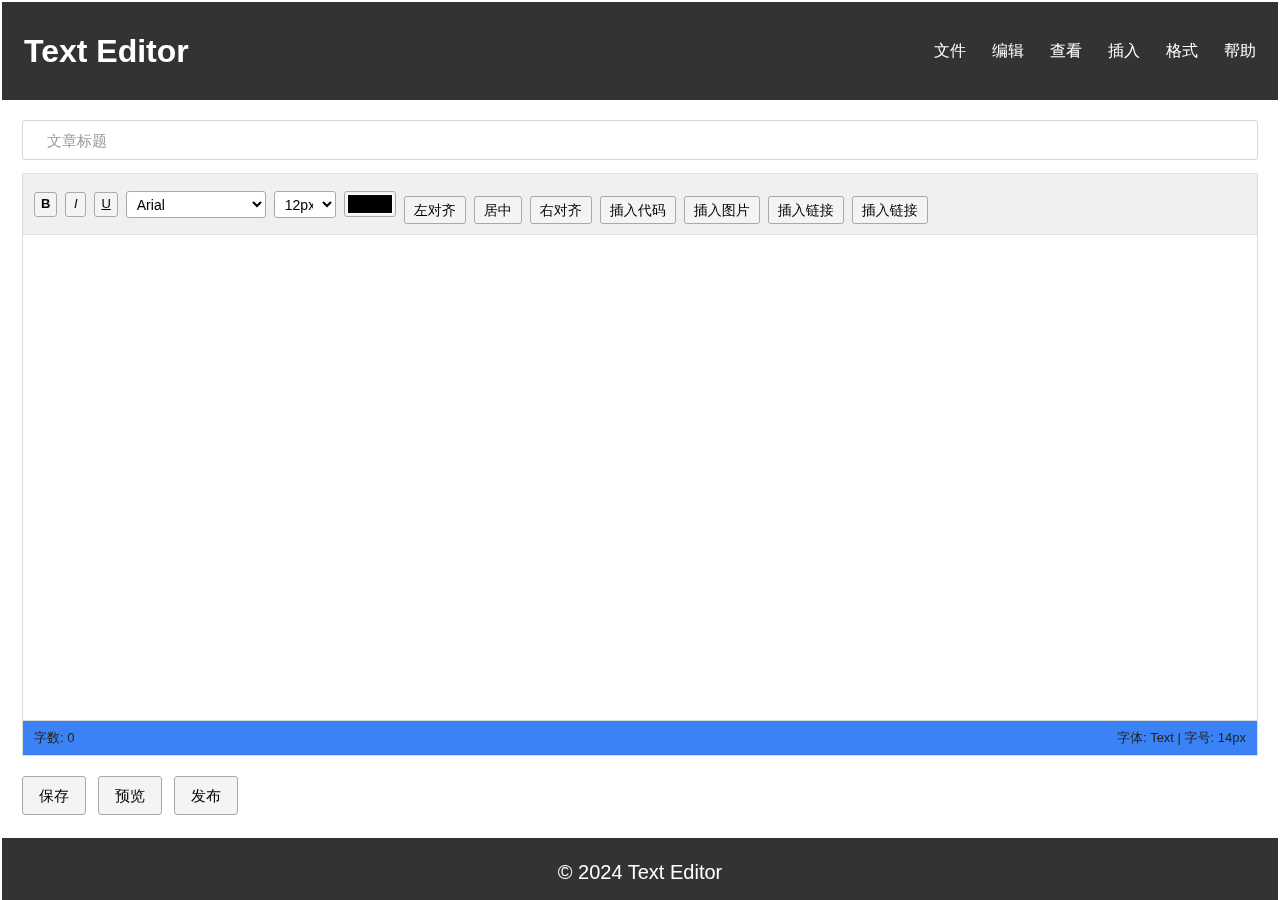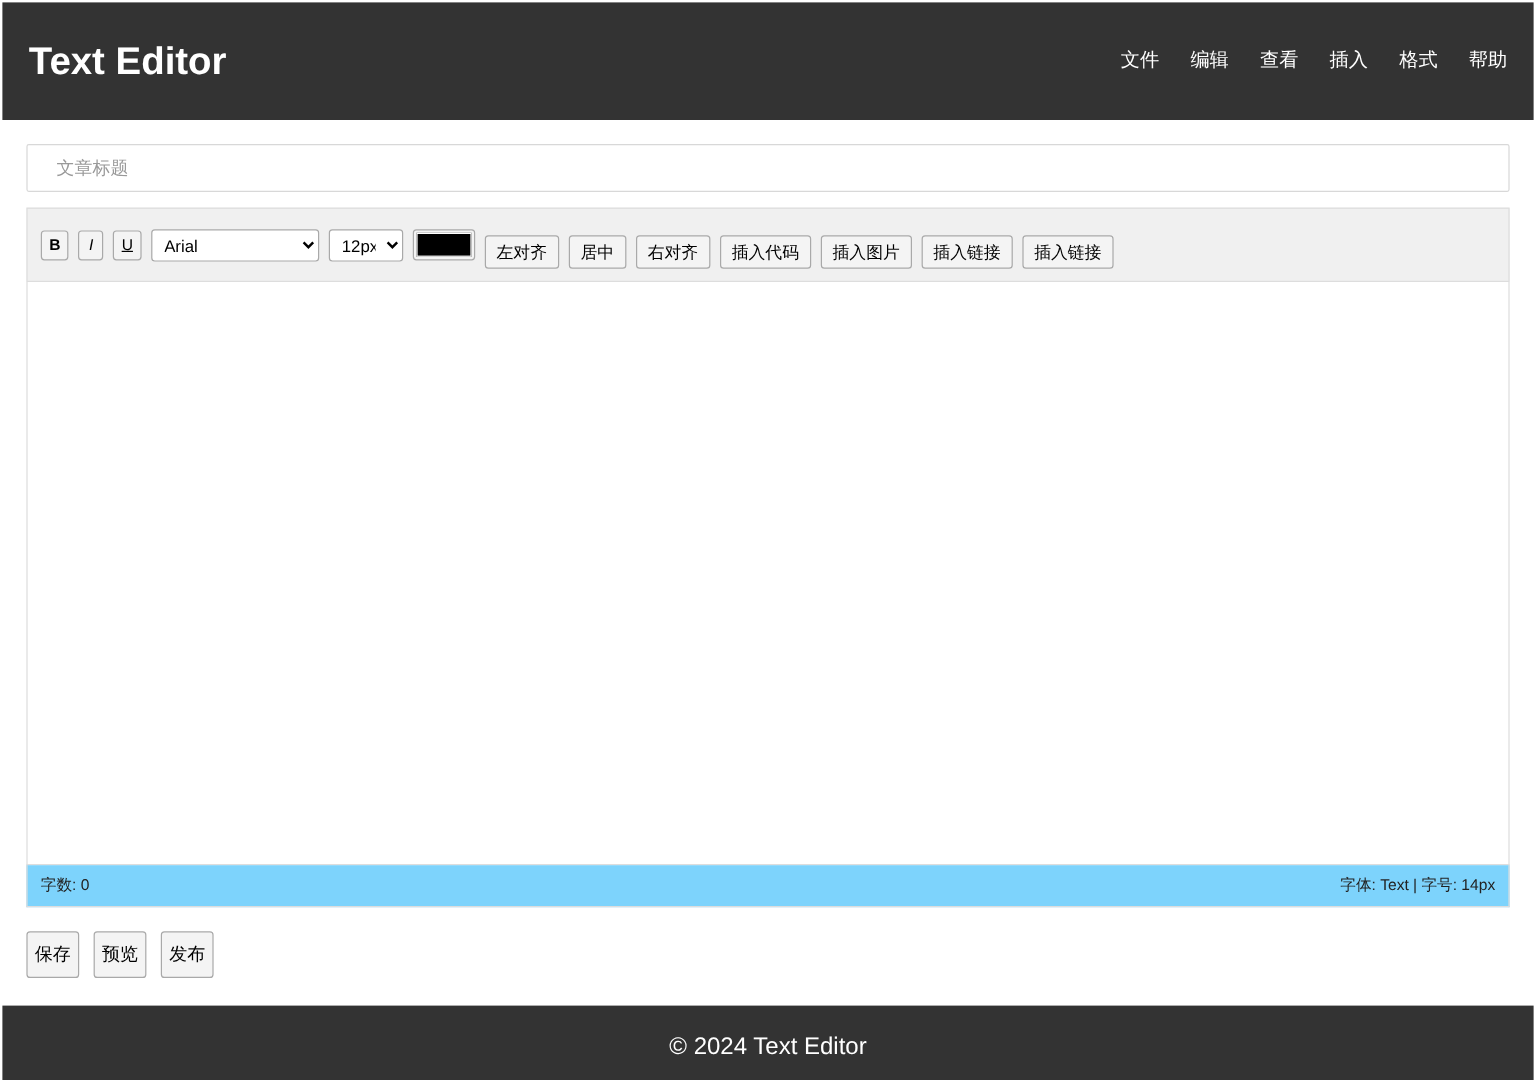--- a/index.html
+++ b/index.html
@@ -160,21 +160,21 @@
     font-size: 14px;
     color: #000000;
     overflow: auto;
     outline: none;
   }
 
   
   .status-bar {
     width: 100%;
     box-sizing: border-box;
-    background: #7dd3fc;
+    background: #3b82f6;
     border: 1px solid #dddddd;
     border-top: none;
     padding: 8px 11px;
     display: flex;
     align-items: center;
     justify-content: space-between;
     font-size: 13px;
     color: #222222;
   }
 
@@ -185,21 +185,21 @@
     gap: 12px;
     padding-bottom: 23px;
   }
   .action-btn {
     font-family: "Liberation Sans", sans-serif;
     font-size: 15px;
     background: #f4f4f4;
     border: 1px solid #a9a9a9;
     border-radius: 3px;
     color: #000000;
-    padding: 10px 6px;
+    padding: 10px 16px;
     cursor: pointer;
     line-height: 1.15;
   }
 
   
   .app-footer {
     background: #333333;
     color: #ffffff;
     height: 68px;
     display: flex;

